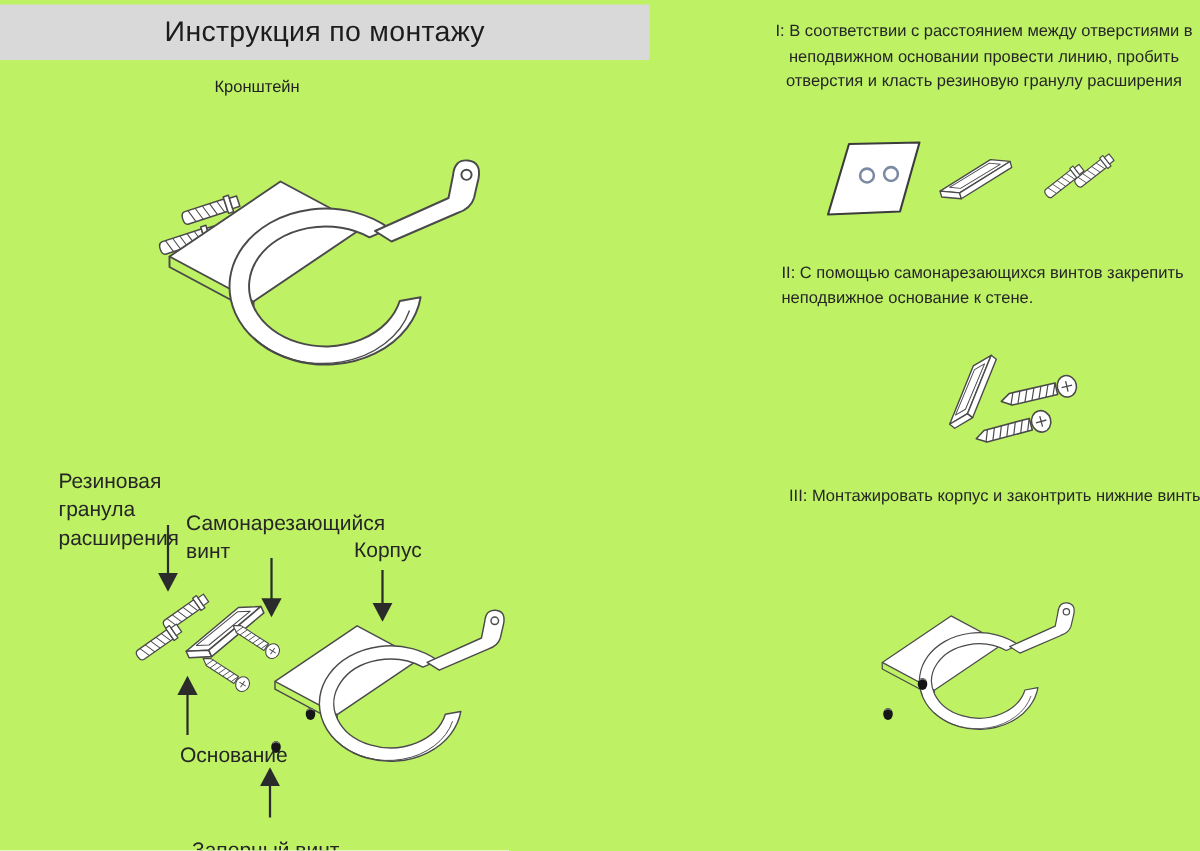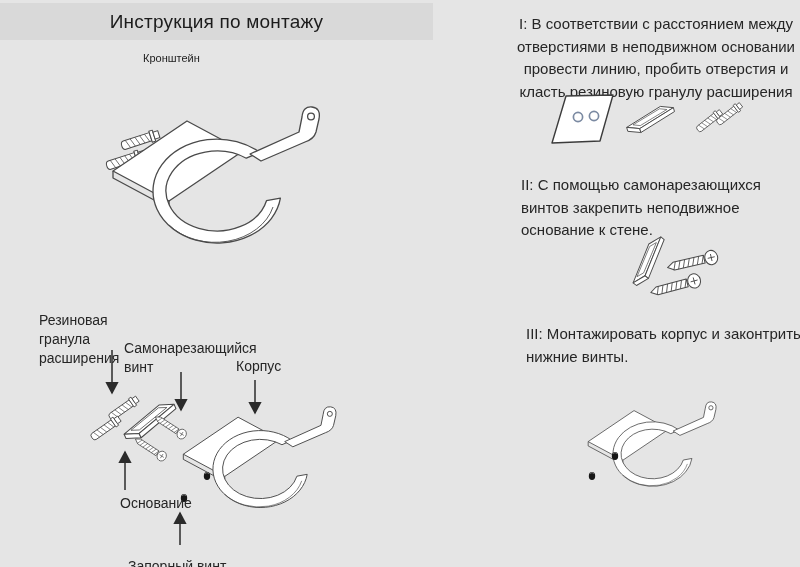--- a/index.html
+++ b/index.html
@@ -1,26 +1,26 @@
 <!DOCTYPE html>
 <html><head>
 <meta charset="utf-8">
 <style>
   html,body{margin:0;padding:0;background:#fff;}
   .page{
-    position:relative;width:800px;height:567px;background:#e5e5e5;overflow:hidden;
+    position:relative;width:800px;height:567px;background:#bef264;overflow:hidden;
     font-family:"Liberation Sans","DejaVu Sans",sans-serif;color:#262626;
   }
   .title-band{
     position:absolute;left:0;top:3px;width:433px;height:37px;background:#d9d9d9;
     display:flex;align-items:center;justify-content:center;
   }
   .page-title{font-size:19px;font-weight:400;color:#1c1c1c;letter-spacing:.2px;}
   .subtitle{position:absolute;left:143px;top:52px;font-size:11px;color:#222;}
-  .step-text{position:absolute;font-size:15px;line-height:1.5;color:#262626;}
+  .step-text{position:absolute;font-size:11px;line-height:1.5;color:#262626;}
   .step-1{left:512px;top:13px;width:288px;text-align:center;}
   .step-2{left:521px;top:174px;width:282px;text-align:left;}
   .step-3{left:526px;top:323px;width:280px;text-align:left;}
   .dlabel{position:absolute;font-size:14px;line-height:19px;color:#262626;}
   .lbl-rubber{left:39px;top:311px;width:112px;}
   .lbl-screw{left:124px;top:339px;width:112px;text-align:left;}
   .lbl-body{left:236px;top:357px;}
   .lbl-base{left:80px;top:494px;margin-left:40px;}
   .lbl-lock{left:128px;top:549px;margin-top:8px;}
   svg.diagram{position:absolute;overflow:visible;}

